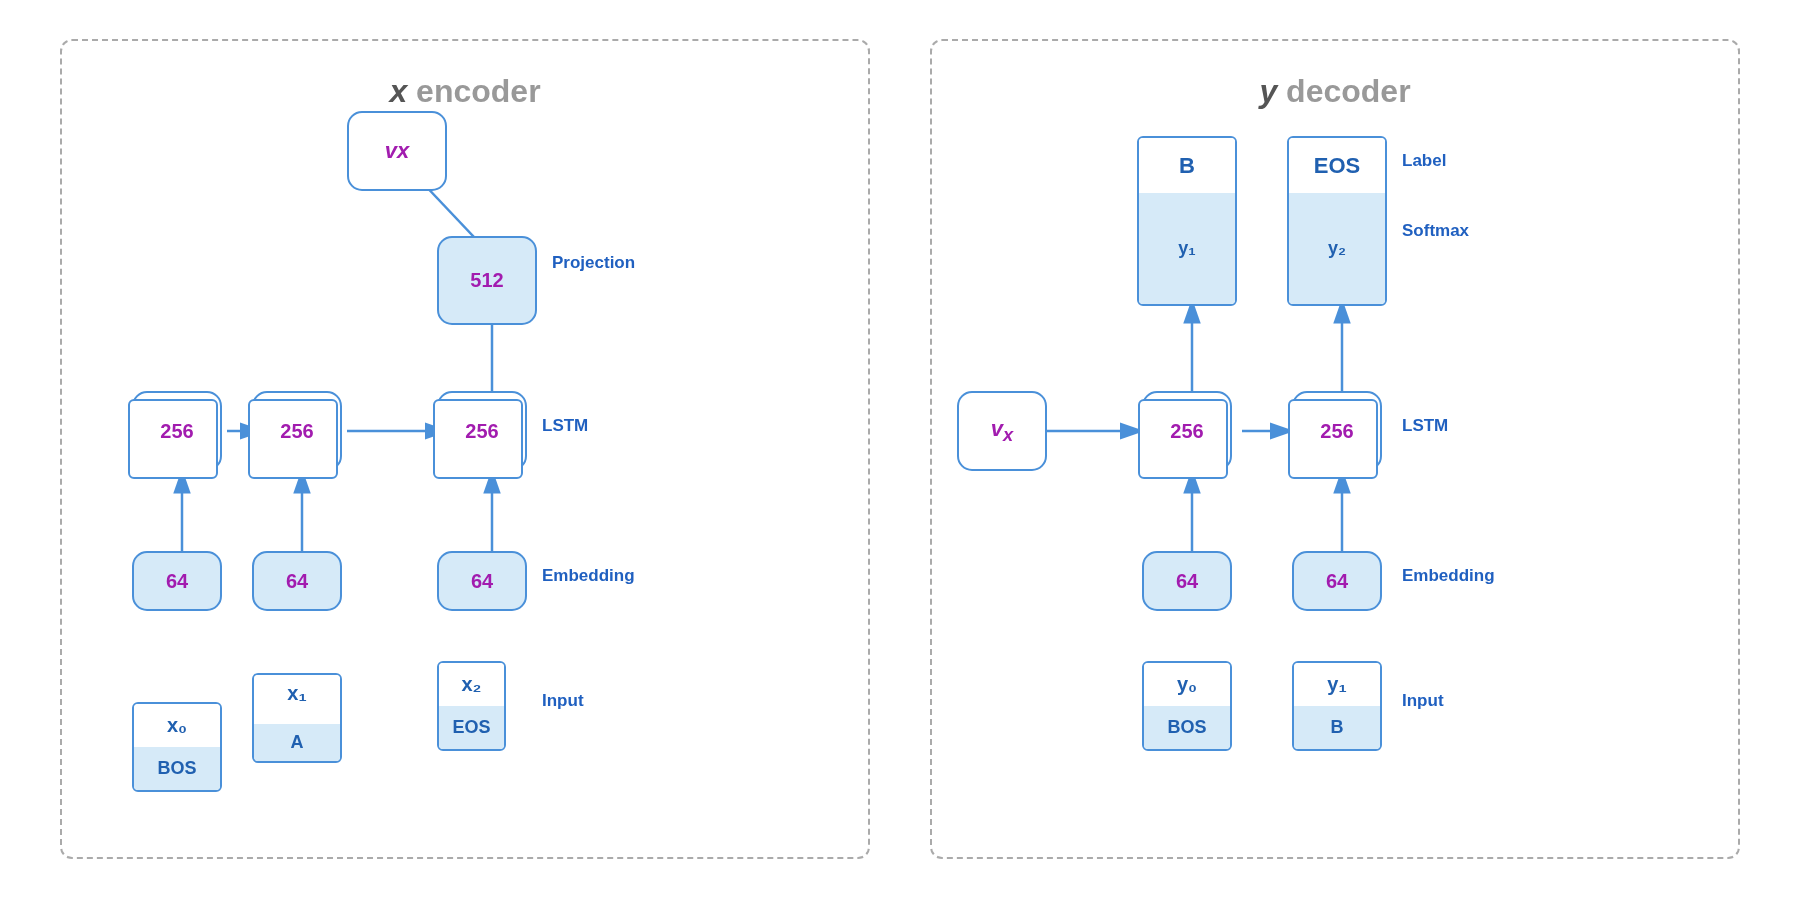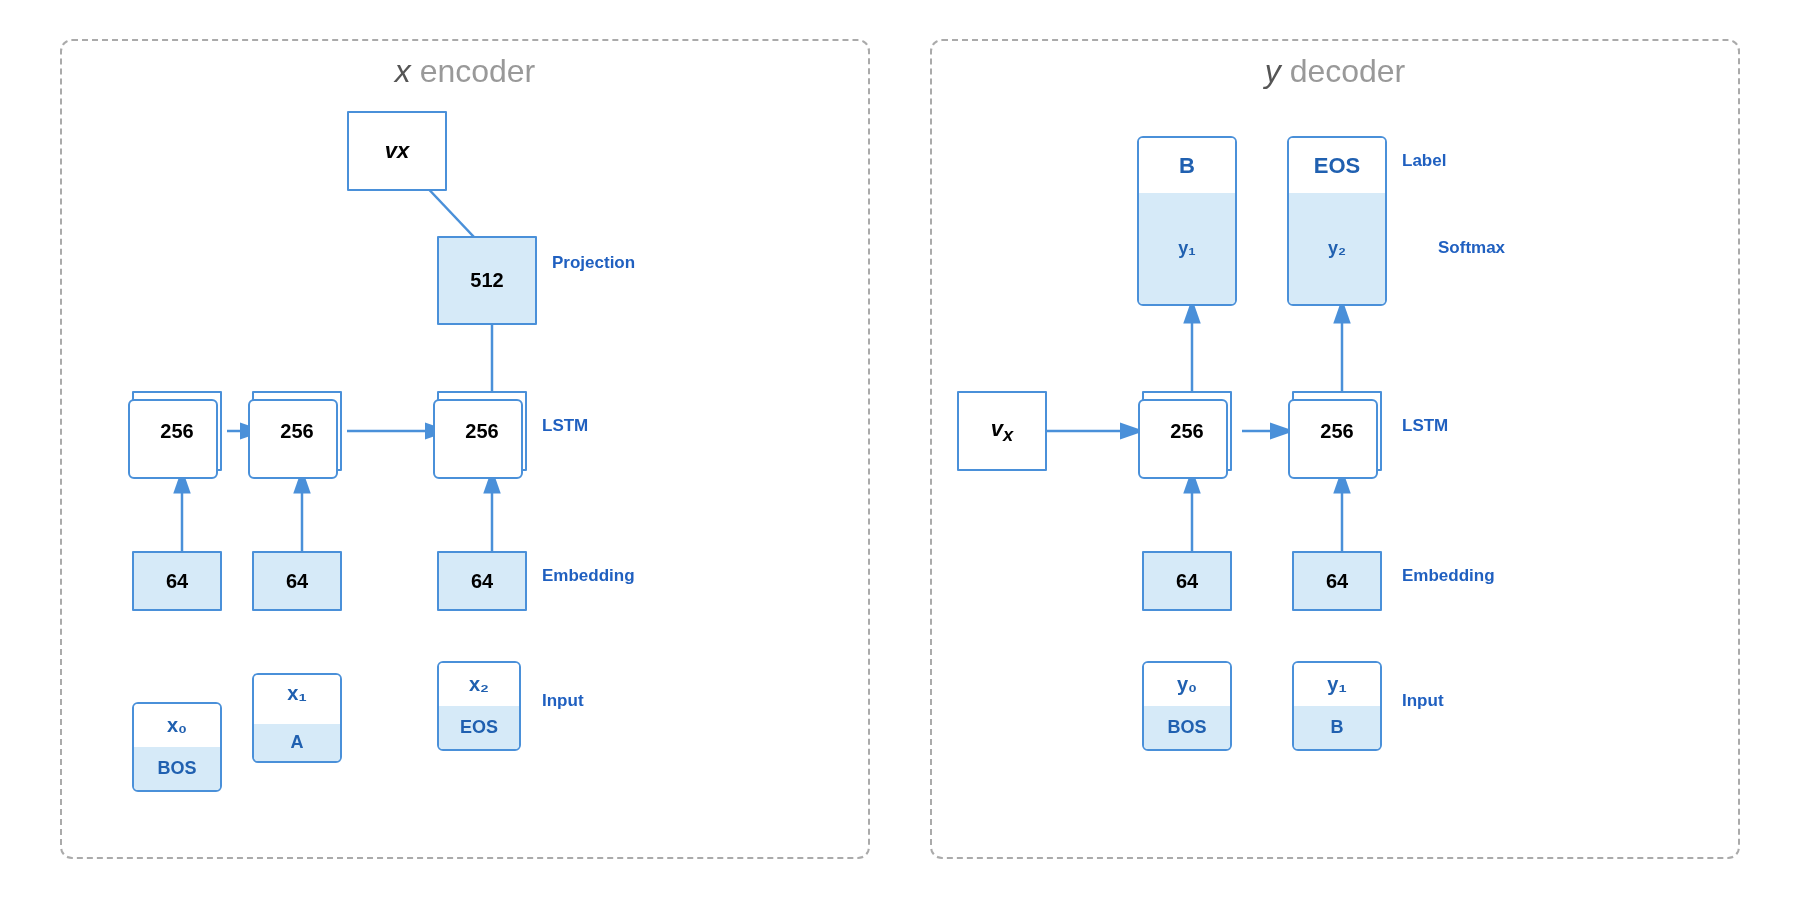--- a/index.html
+++ b/index.html
@@ -26,43 +26,43 @@
       border-radius: 12px;
       padding: 40px 50px;
       position: relative;
       flex: 1;
       height: 820px;
       display: flex;
       flex-direction: column;
     }
     .diagram-title {
       position: absolute;
-      top: 12px;
+      top: 32px;
       left: 50%;
       transform: translateX(-50%);
       font-size: 32px;
       color: #999;
-      font-weight: 400;
+      font-weight: 700;
       white-space: nowrap;
     }
     .diagram-title em {
       font-style: italic;
       color: #555;
     }
 
     
     .node {
       border: 2px solid #4a90d9;
-      border-radius: 1px;
+      border-radius: 15px;
       display: flex;
       align-items: center;
       justify-content: center;
       font-size: 20px;
       font-weight: 600;
-      color: #000000;
+      color: #a21caf;
       background: #fff;
       position: absolute;
       text-align: right;
     }
     .node-blue-bg {
       background: #d6eaf8;
     }
     .node-white-bg {
       background: #fff;
     }
@@ -205,21 +205,21 @@
     <div class="node-two-section" style="width:90px;height:90px;left:70px;top:620px;margin-top:41px;">
       <div class="node-top-section">x₀</div>
       <div class="node-bottom-section">BOS</div>
     </div>
 
     <div class="node-two-section" style="width:90px;height:90px;left:190px;top:632px;gap:11px;">
       <div class="node-top-section">x₁</div>
       <div class="node-bottom-section">A</div>
     </div>
 
-    <div class="node-two-section" style="width:84px;height:90px;left:375px;top:620px;">
+    <div class="node-two-section" style="width:69px;height:90px;left:375px;top:620px;">
       <div class="node-top-section">x₂</div>
       <div class="node-bottom-section">EOS</div>
     </div>
 
     <div class="label-text" style="left:480px;top:650px;">
       <span>Input</span>
     </div>
   </div>
 
   <div class="diagram-box" style="position:relative;">
@@ -258,21 +258,21 @@
 
     <div class="node-two-section" style="width:100px;height:170px;left:355px;top:95px;">
       <div class="node-top-section" style="font-size:22px;">EOS</div>
       <div class="node-bottom-section" style="font-size:18px;flex:2;">y₂</div>
     </div>
 
     <div class="label-text" style="left:470px;top:110px;">
       <span>Label</span>
     </div>
 
-    <div class="label-text" style="left:470px;top:197px;margin-left:36px;">
+    <div class="label-text" style="left:470px;top:180px;">
       <span>Softmax</span>
     </div>
 
     <div class="node node-white-bg node-stacked" style="width:90px;height:80px;left:210px;top:350px;z-index:1;">
       <span>256</span>
     </div>
 
     <div class="node node-white-bg node-stacked" style="width:90px;height:80px;left:360px;top:350px;z-index:1;">
       <span>256</span>
     </div>

